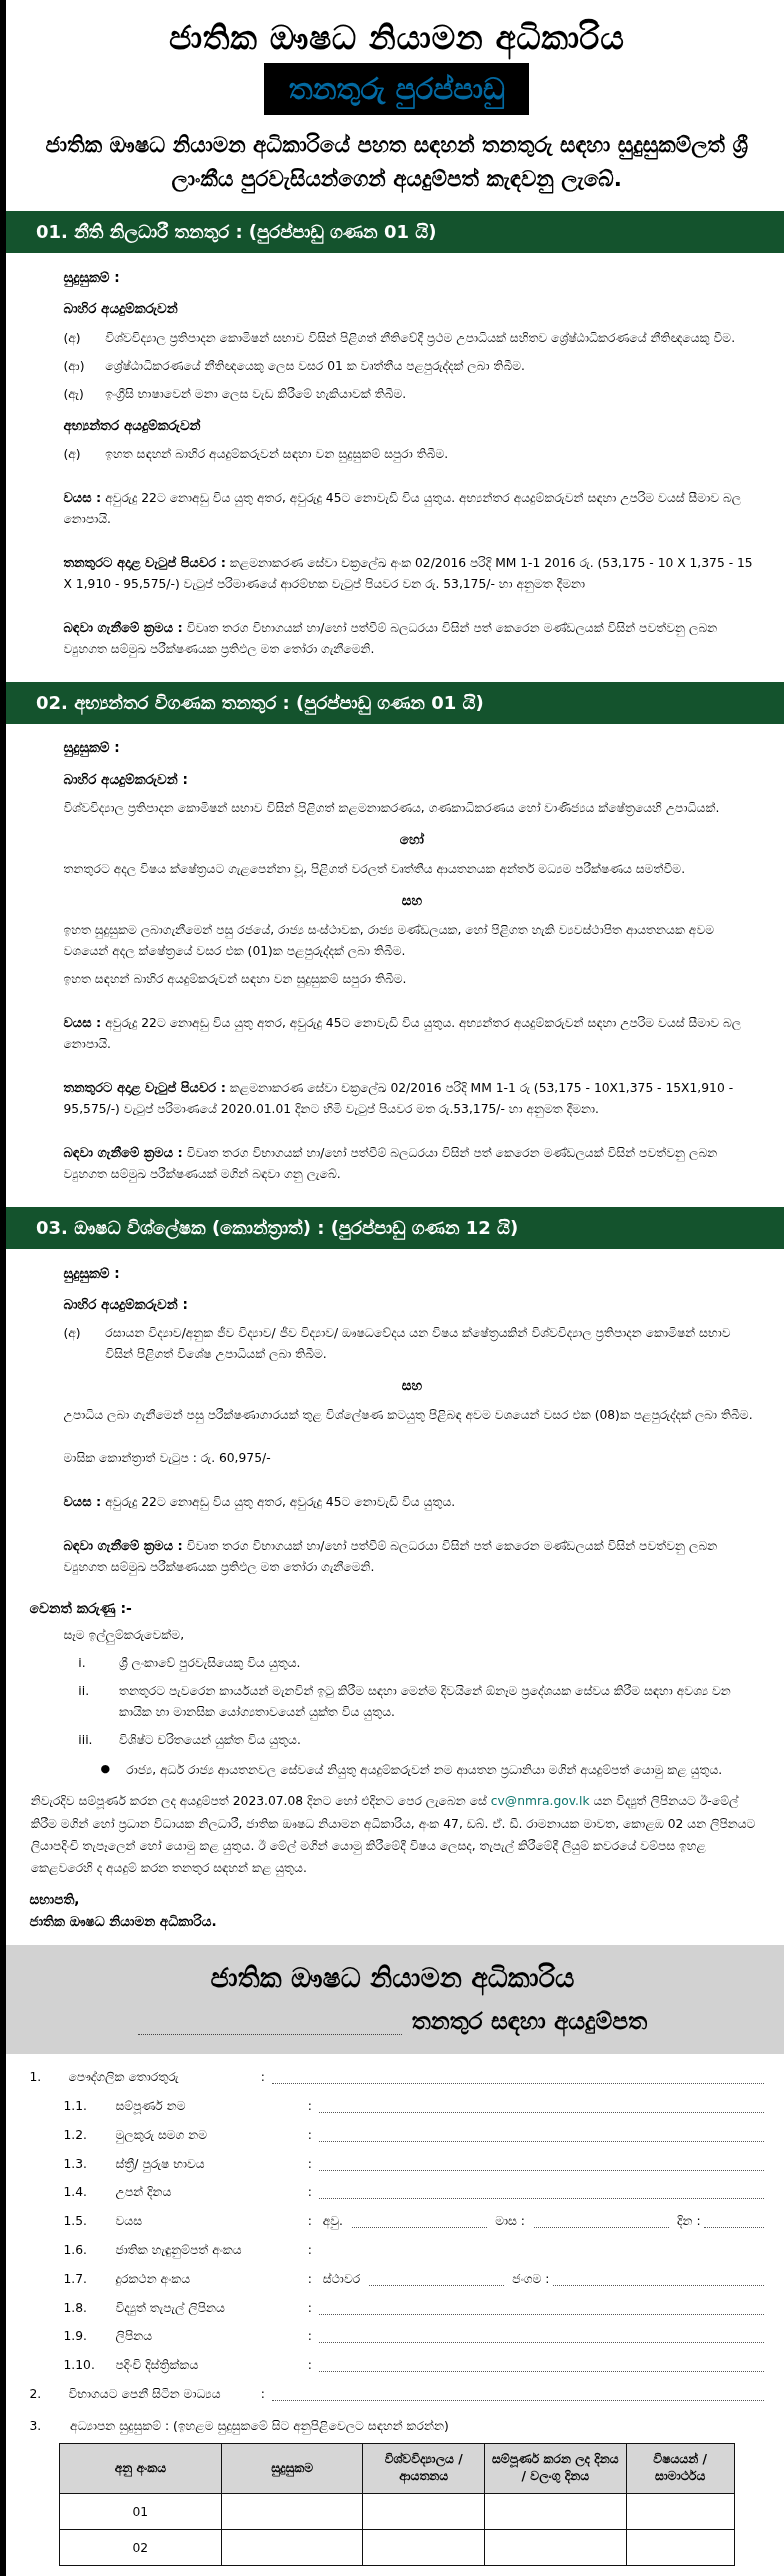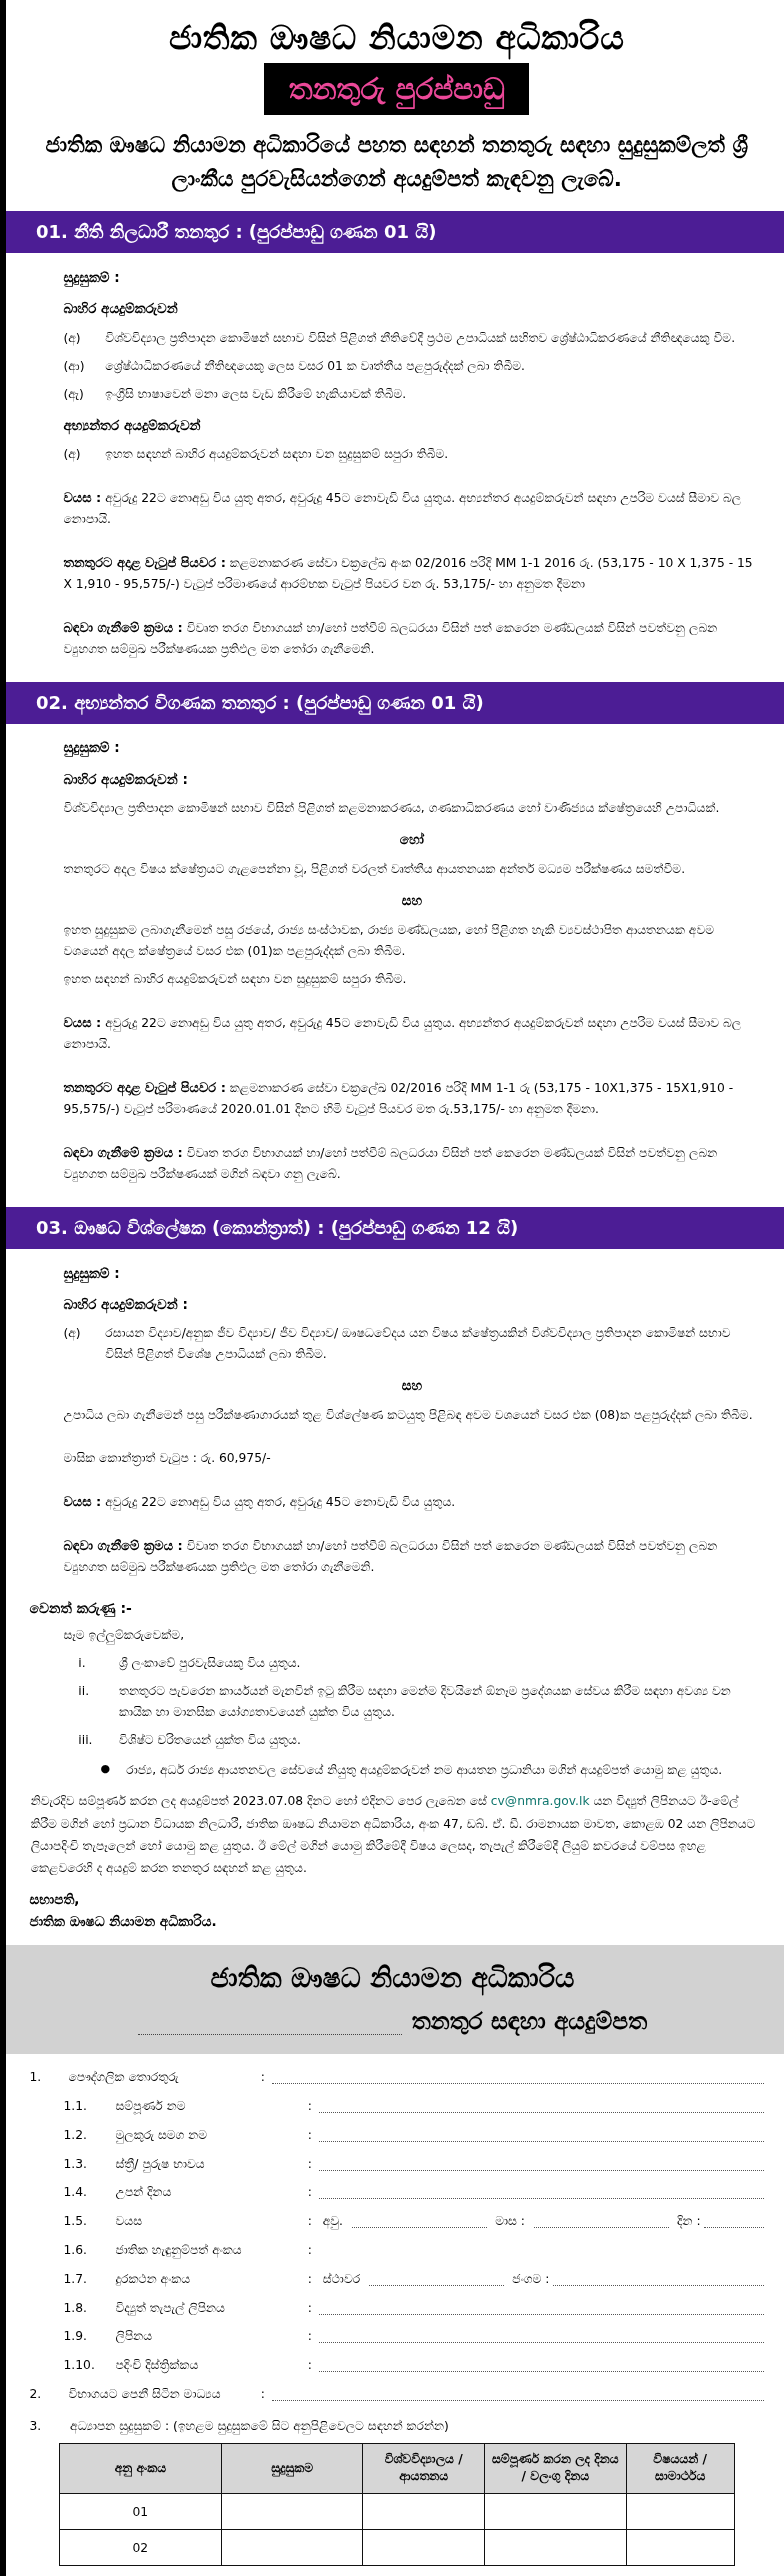--- a/index.html
+++ b/index.html
@@ -3,25 +3,25 @@
 <meta charset="utf-8">
 <style>
   html,body{margin:0;padding:0;background:#ffffff;}
   body{width:785px;font-family:"DejaVu Sans",sans-serif;color:#000;}
   .page{position:relative;width:785px;min-height:2576px;box-sizing:border-box;background:#fff;overflow:hidden;}
   .edge-left{position:absolute;left:0;top:0;width:5.5px;height:100%;background:#000;}
   .content{padding:8.6px 21px 24.6px 29.5px;}
 
   .doc-title{font-size:33px;font-weight:800;text-align:center;margin:9.8px 0 4.9px;letter-spacing:0.6px;}
   .banner-wrap{display:flex;justify-content:center;margin:4.9px 0 12.3px;}
-  .banner-box{background:#000;color:#ec4899;font-weight:800;font-size:29.5px;padding:8.6px 24.6px;}
+  .banner-box{background:#000;color:#0369a1;font-weight:800;font-size:29.5px;padding:8.6px 24.6px;}
   .headline{font-size:21.5px;font-weight:800;text-align:center;line-height:1.6;margin:12.3px 3.7px 14.8px;}
   .intro{font-size:12.3px;line-height:1.8;margin:11px 1.2px 16px;}
 
-  .secbar{background:#4c1d95;color:#fff;font-weight:800;font-size:18px;line-height:1.25;
+  .secbar{background:#14532d;color:#fff;font-weight:800;font-size:18px;line-height:1.25;
           margin:14.8px -21px 12.3px -29.5px;padding:9.8px 14.8px 9.8px 36px;}
   .secbody{padding:0 3.7px 0 34px;font-size:12.3px;line-height:1.7;}
   .lbl{font-weight:bold;font-size:13.5px;margin:8.6px 0 2.5px;}
   .item{display:flex;gap:12.3px;margin:7.4px 0;}
   .item .mk{flex:none;width:29.5px;}
   .item .tx{flex:1;}
   .center-word{text-align:center;font-weight:bold;font-size:13.5px;margin:8.6px 0;}
   .para{margin:7.4px 0;}
   .kv{margin:22px 0;}
   .kv .bld{font-weight:bold;font-size:13px;}

